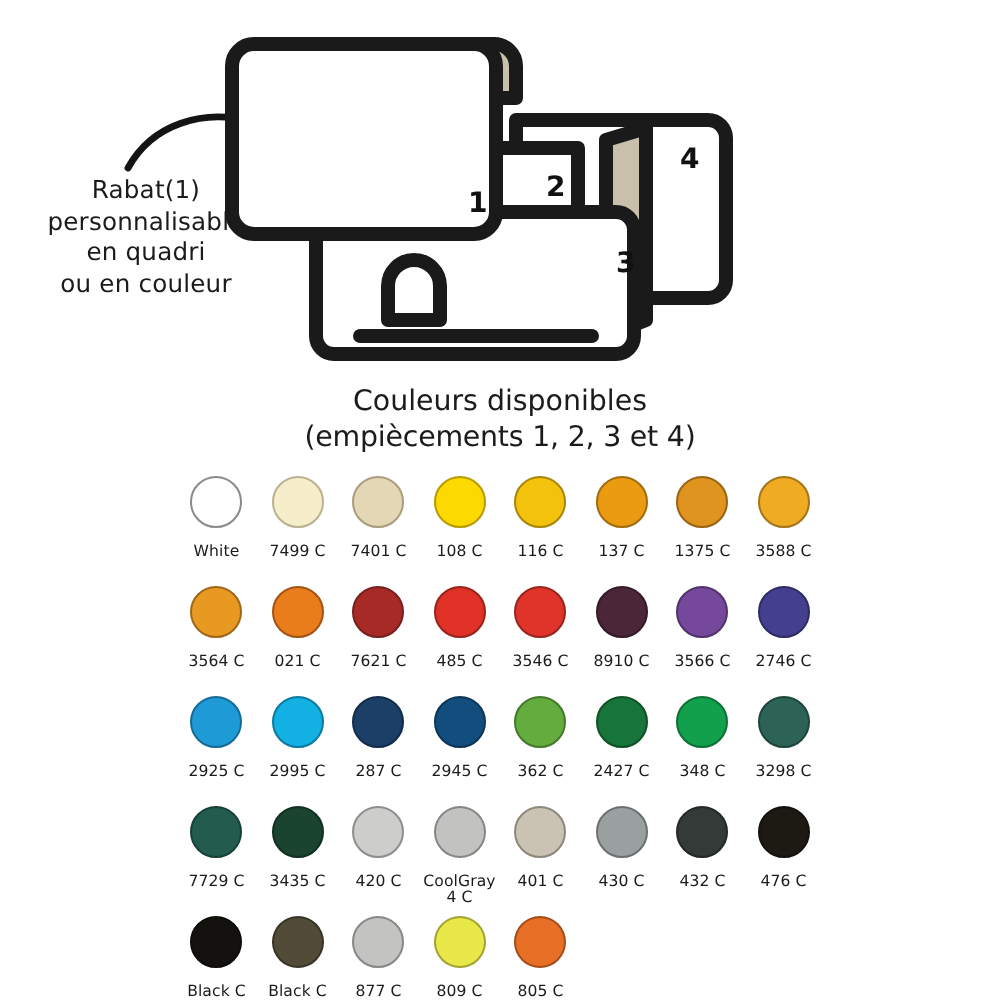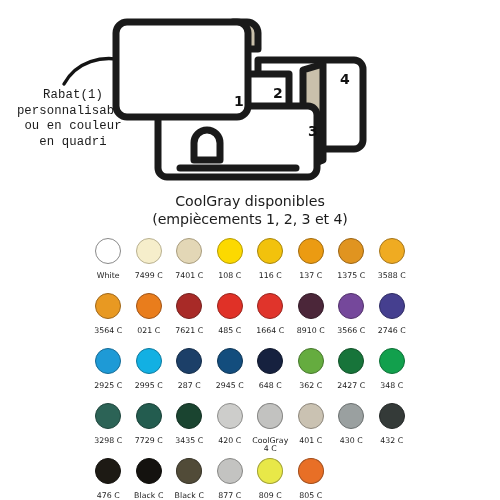--- a/index.html
+++ b/index.html
@@ -19,21 +19,21 @@
   .caption{
     position:absolute;
     left:8px;top:88px;
     width:130px;
     text-align:center;
     font-size:12.3px;
     line-height:15.5px;
     color:#1b1b1b;
     letter-spacing:.1px;
   }
-  .caption div{white-space:nowrap;font-family:Liberation Mono, monospace;}
+  .caption div{white-space:nowrap;}
 
   .arrow-wrap{position:absolute;left:60px;top:50px;width:80px;height:40px;}
 
   .diagram{position:absolute;left:110px;top:8px;width:260px;height:182px;}
 
   
   .swatch-title{
     width:500px;
     text-align:center;
     margin-top:2px;
@@ -75,22 +75,22 @@
 </head>
 <body>
 
 <div class="page">
 
   <div class="illustration">
 
     <div class="caption">
       <div>Rabat(1)</div>
       <div>personnalisable</div>
+      <div>en quadri</div>
       <div>ou en couleur</div>
-      <div>en quadri</div>
     </div>
 
     <div class="arrow-wrap">
       <svg width="80" height="40" viewBox="0 0 80 40">
         <path d="M4 34 C 16 12, 42 4, 66 11" fill="none" stroke="#141414" stroke-width="3.4" stroke-linecap="round"></path>
         <path d="M70 12 L56 4.5 L59.5 12.5 L54 19 Z" fill="#141414"></path>
       </svg>
     </div>
 
     <div class="diagram">
@@ -127,21 +127,21 @@
 
         <text x="124" y="98" font-family="DejaVu Sans, sans-serif" font-size="14" font-weight="bold" fill="#111">1</text>
         <text x="163" y="90" font-family="DejaVu Sans, sans-serif" font-size="14" font-weight="bold" fill="#111">2</text>
         <text x="198" y="128" font-family="DejaVu Sans, sans-serif" font-size="14" font-weight="bold" fill="#111">3</text>
         <text x="230" y="76" font-family="DejaVu Sans, sans-serif" font-size="14" font-weight="bold" fill="#111">4</text>
       </svg>
     </div>
   </div>
 
   <div class="swatch-title">
-    <div>CoolGray disponibles</div>
+    <div>Couleurs disponibles</div>
     <div class="l2">(empiècements 1, 2, 3 et 4)</div>
   </div>
 
   <div class="grid" id="swatch-grid">
       <div class="cell">
         <div class="dot" style="background: rgb(255, 255, 255); border: 1px solid rgb(138, 138, 138);"></div>
         <div class="lbl">White</div>
       </div>
       <div class="cell">
         <div class="dot" style="background: rgb(246, 238, 203); border: 1px solid rgb(185, 177, 144);"></div>
@@ -182,21 +182,21 @@
       <div class="cell">
         <div class="dot" style="background: rgb(168, 42, 39); border: 1px solid rgb(116, 32, 29);"></div>
         <div class="lbl">7621 C</div>
       </div>
       <div class="cell">
         <div class="dot" style="background: rgb(224, 49, 39); border: 1px solid rgb(152, 35, 27);"></div>
         <div class="lbl">485 C</div>
       </div>
       <div class="cell">
         <div class="dot" style="background: rgb(224, 52, 43); border: 1px solid rgb(152, 36, 30);"></div>
-        <div class="lbl">1664 C</div>
+        <div class="lbl">3546 C</div>
       </div>
       <div class="cell">
         <div class="dot" style="background: rgb(75, 38, 57); border: 1px solid rgb(51, 26, 39);"></div>
         <div class="lbl">8910 C</div>
       </div>
       <div class="cell">
         <div class="dot" style="background: rgb(117, 72, 155); border: 1px solid rgb(82, 50, 108);"></div>
         <div class="lbl">3566 C</div>
       </div>
       <div class="cell">
@@ -211,24 +211,20 @@
         <div class="dot" style="background: rgb(18, 176, 227); border: 1px solid rgb(12, 122, 159);"></div>
         <div class="lbl">2995 C</div>
       </div>
       <div class="cell">
         <div class="dot" style="background: rgb(28, 63, 104); border: 1px solid rgb(19, 44, 73);"></div>
         <div class="lbl">287 C</div>
       </div>
       <div class="cell">
         <div class="dot" style="background: rgb(19, 77, 125); border: 1px solid rgb(13, 54, 87);"></div>
         <div class="lbl">2945 C</div>
-      </div>
-      <div class="cell">
-        <div class="dot" style="background: rgb(22, 33, 63); border: 1px solid rgb(15, 23, 44);"></div>
-        <div class="lbl">648 C</div>
       </div>
       <div class="cell">
         <div class="dot" style="background: rgb(101, 172, 63); border: 1px solid rgb(70, 120, 44);"></div>
         <div class="lbl">362 C</div>
       </div>
       <div class="cell">
         <div class="dot" style="background: rgb(23, 116, 58); border: 1px solid rgb(16, 81, 40);"></div>
         <div class="lbl">2427 C</div>
       </div>
       <div class="cell">

